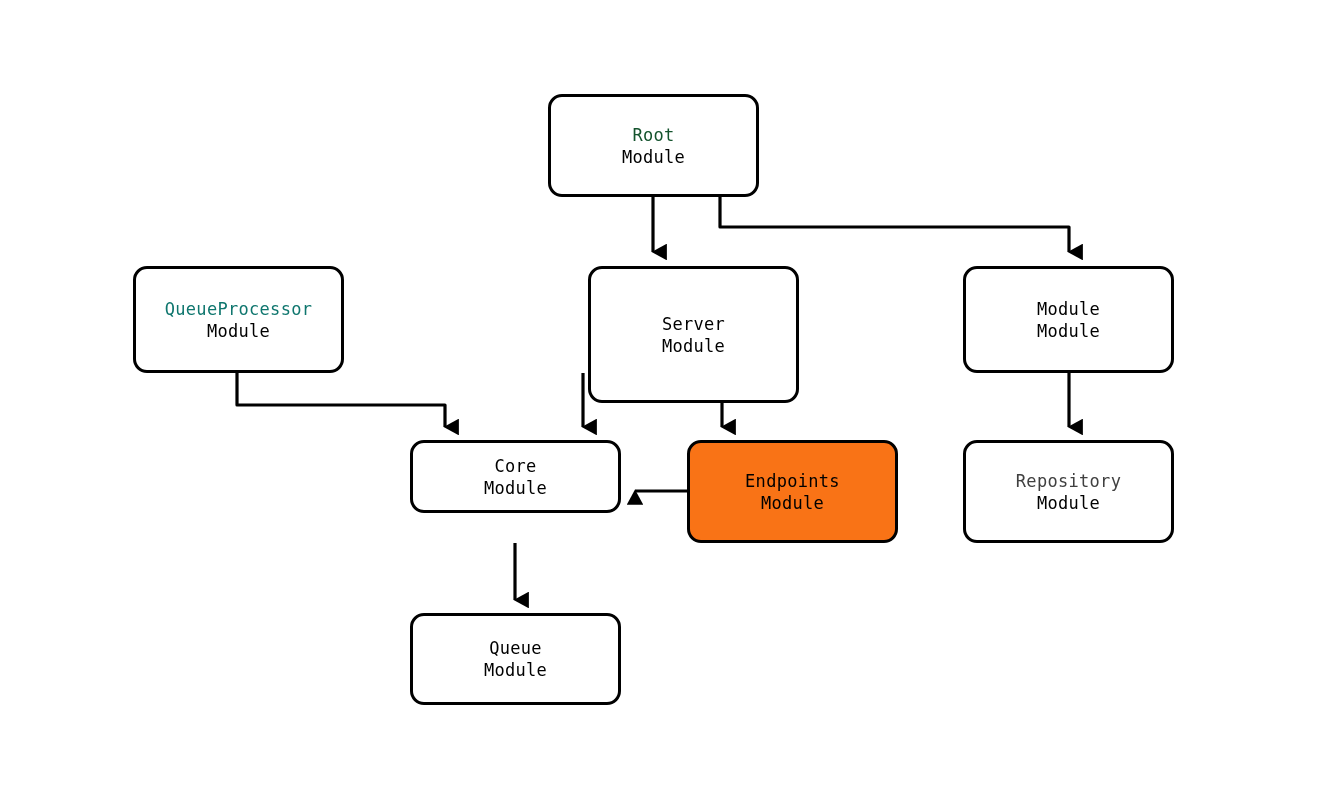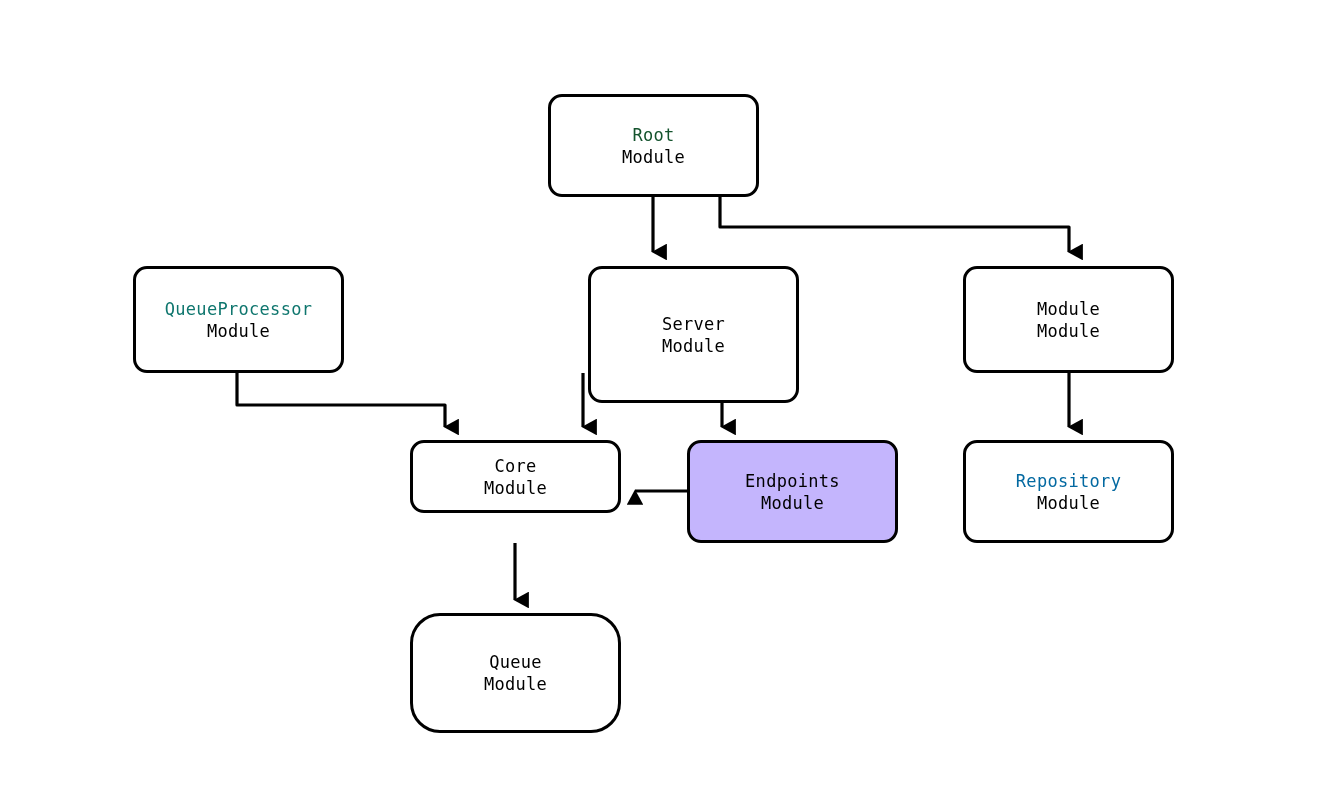--- a/index.html
+++ b/index.html
@@ -84,27 +84,27 @@
         <div class="node-label" style="color: rgb(0, 0, 0);">Module</div>
       </div>
       <div class="node" style="left: 963px; top: 266px; width: 211px; height: 107px; border-color: rgb(0, 0, 0); background: rgb(255, 255, 255);">
         <div class="node-label" style="color: rgb(0, 0, 0);">Module</div>
         <div class="node-label" style="color: rgb(0, 0, 0);">Module</div>
       </div>
       <div class="node" style="left: 410px; top: 440px; width: 211px; height: 73px; border-color: rgb(0, 0, 0); background: rgb(255, 255, 255);">
         <div class="node-label" style="color: rgb(0, 0, 0);">Core</div>
         <div class="node-label" style="color: rgb(0, 0, 0);">Module</div>
       </div>
-      <div class="node" style="left: 687px; top: 440px; width: 211px; height: 103px; border-color: rgb(0, 0, 0); background: #c4b5fd;">
+      <div class="node" style="left: 687px; top: 440px; width: 211px; height: 103px; border-color: rgb(0, 0, 0); background: #f97316;">
         <div class="node-label" style="color: rgb(0, 0, 0);">Endpoints</div>
         <div class="node-label" style="color: rgb(0, 0, 0);">Module</div>
       </div>
       <div class="node" style="left: 963px; top: 440px; width: 211px; height: 103px; border-color: rgb(0, 0, 0); background: rgb(255, 255, 255);">
-        <div class="node-label" style="color: #0369a1;">Repository</div>
+        <div class="node-label" style="color: #404040;">Repository</div>
         <div class="node-label" style="color: rgb(0, 0, 0);">Module</div>
       </div>
-      <div class="node" style="left: 410px; top: 613px; width: 211px; height: 120px; border-color: rgb(0, 0, 0); background: rgb(255, 255, 255); border-radius: 30px;">
+      <div class="node" style="left: 410px; top: 613px; width: 211px; height: 92px; border-color: rgb(0, 0, 0); background: rgb(255, 255, 255);">
         <div class="node-label" style="color: rgb(0, 0, 0);">Queue</div>
         <div class="node-label" style="color: rgb(0, 0, 0);">Module</div>
       </div>
     </div>
 
 </div>
 
 </body></html>

